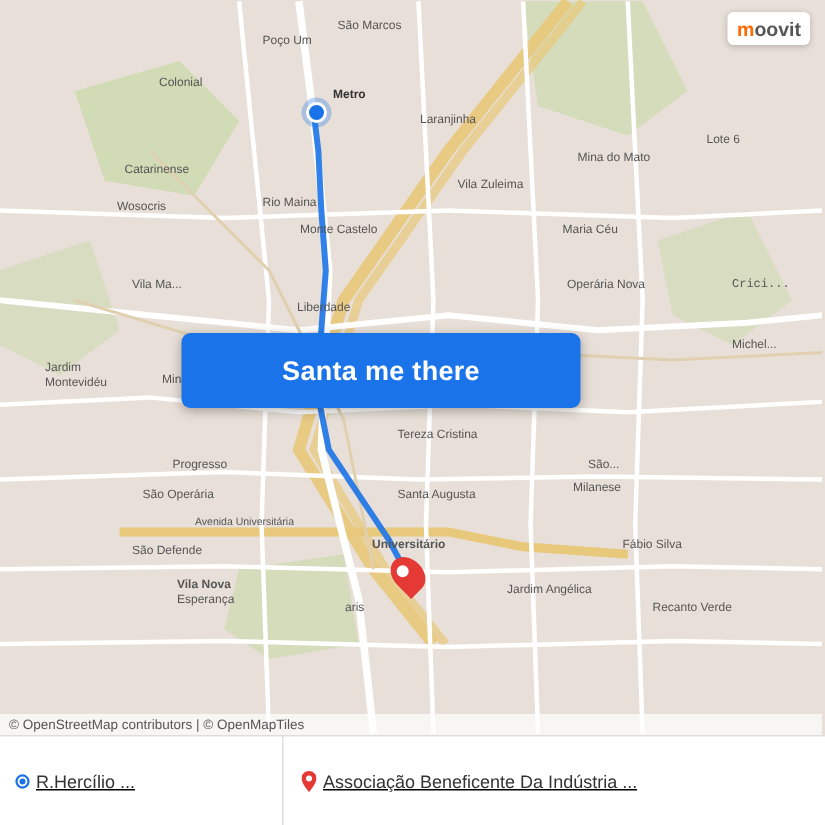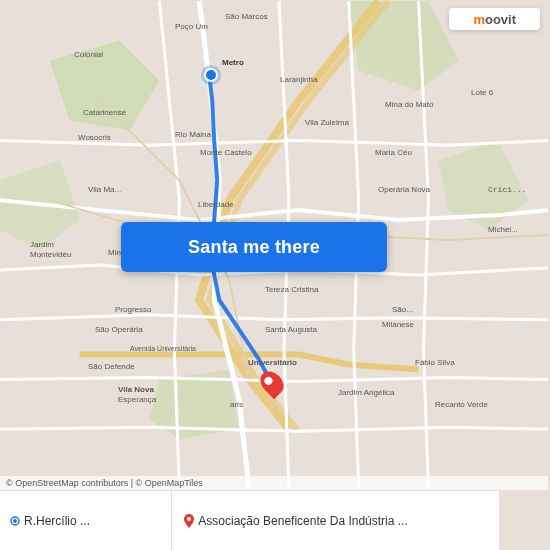--- a/index.html
+++ b/index.html
@@ -67,29 +67,30 @@
       right: 0;
       background: rgba(255,255,255,0.7);
       padding: 2px 6px;
       font-size: 9px;
       color: #555;
       z-index: 25;
     }
 
     
     #bottom-bar {
-      width: 499px;
+      width: 550px;
       height: 60px;
       background: white;
       display: flex;
       align-items: center;
       border-top: 1px solid #ddd;
       position: absolute;
       bottom: 0;
       left: 0;
+      text-decoration: underline;
     }
 
     .bottom-left {
       flex: 1;
       padding: 4px 10px;
       border-right: 1px solid #ddd;
       height: 100%;
       display: flex;
       flex-direction: column;
       justify-content: center;
@@ -114,21 +115,21 @@
     }
 
     
     .moovit-logo {
       position: absolute;
       right: 8px;
       top: 8px;
       z-index: 20;
       background: white;
       border-radius: 4px;
-      padding: 3px 24px;
+      padding: 3px 6px;
       font-size: 14px;
       font-weight: bold;
       color: #ff6a00;
       box-shadow: 0 1px 4px rgba(0,0,0,0.2);
     }
 
     
     .user-dot {
       position: absolute;
       width: 14px;
@@ -202,21 +203,21 @@
 
     <path d="M 100,100 L 180,180 L 230,280 L 250,380" stroke="#e0d0b0" stroke-width="2" fill="none"></path>
     <path d="M 50,200 L 150,230 L 250,240 L 350,235 L 450,240 L 550,235" stroke="#e0d0b0" stroke-width="2" fill="none"></path>
 
     <path d="M 210,75 L 213,100 L 215,140 L 218,180 L 215,220 L 212,260 L 220,300 L 240,330 L 260,360 L 268,375" stroke="#1a73e8" stroke-width="4" fill="none" stroke-linecap="round" stroke-linejoin="round" stroke-dasharray="none" opacity="0.9"></path>
   </svg>
 
   <div style="position:absolute;top:0;left:0;width:100%;height:100%;z-index:8;pointer-events:none;">
     <span style="position:absolute;top:12px;left:225px;font-size:8px;color:#555;font-weight:500;">São Marcos</span>
     <span style="position:absolute;top:22px;left:175px;font-size:8px;color:#555;">Poço Um</span>
-    <span style="position:absolute;top:50px;left:74px;font-size:8px;color:#555;">Colonial</span>
+    <span style="position:absolute;top:50px;left:106px;font-size:8px;color:#555;">Colonial</span>
     <span style="position:absolute;top:58px;left:222px;font-size:8px;color:#333;font-weight:600;">Metro</span>
     <span style="position:absolute;top:75px;left:280px;font-size:8px;color:#555;">Laranjinha</span>
     <span style="position:absolute;top:108px;left:83px;font-size:8px;color:#555;">Catarinense</span>
     <span style="position:absolute;top:133px;left:78px;font-size:8px;color:#555;">Wosocris</span>
     <span style="position:absolute;top:130px;left:175px;font-size:8px;color:#555;">Rio Maina</span>
     <span style="position:absolute;top:148px;left:200px;font-size:8px;color:#555;">Monte Castelo</span>
     <span style="position:absolute;top:118px;left:305px;font-size:8px;color:#555;">Vila Zuleima</span>
     <span style="position:absolute;top:100px;left:385px;font-size:8px;color:#555;">Mina do Mato</span>
     <span style="position:absolute;top:148px;left:375px;font-size:8px;color:#555;">Maria Céu</span>
     <span style="position:absolute;top:88px;left:458px;font-size:8px;color:#555;margin-left:13px;">Lote 6</span>

